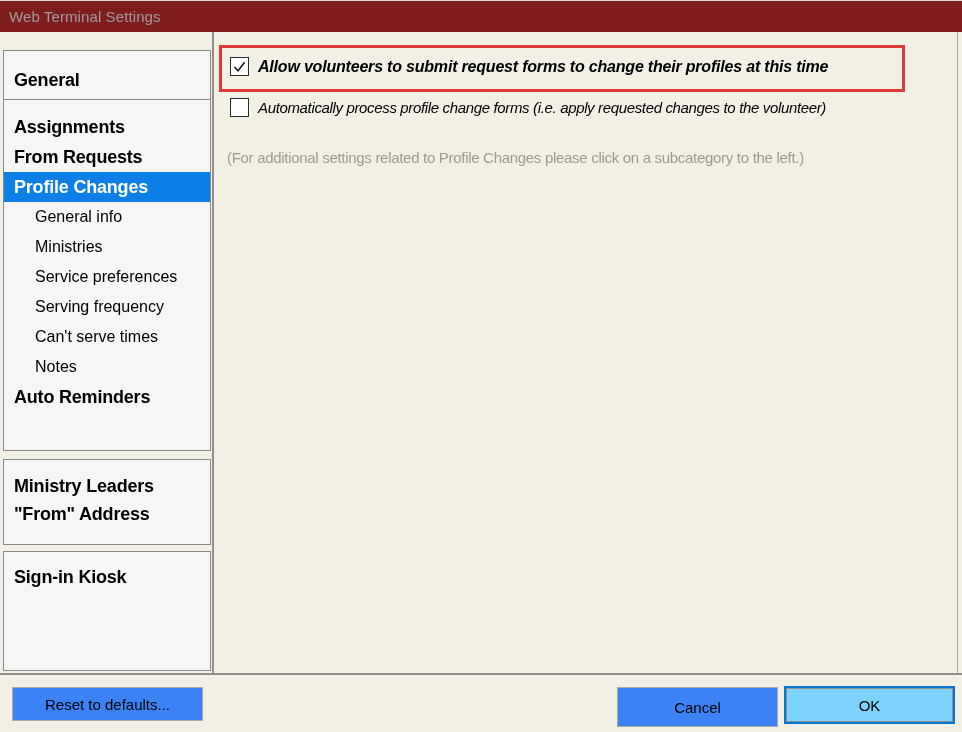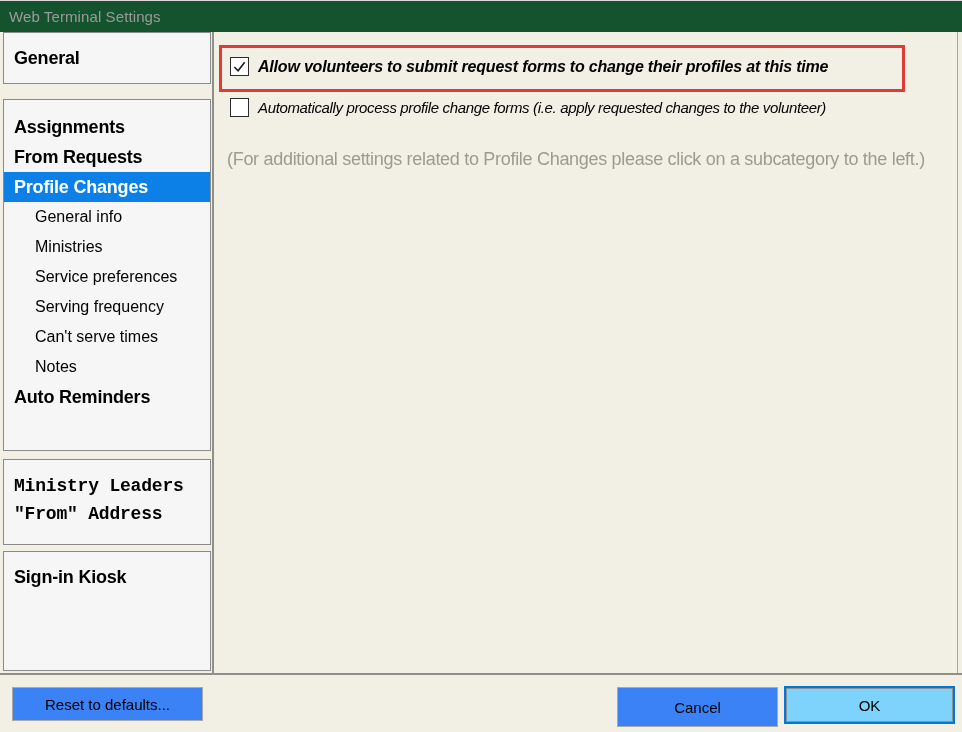--- a/index.html
+++ b/index.html
@@ -7,32 +7,32 @@
     width:962px;height:732px;position:relative;overflow:hidden;
     background:#f2efe4;
     font-family:"Liberation Sans","DejaVu Sans",sans-serif;
     color:#000;
     border-top:1px solid #d9d9d9;
     box-sizing:border-box;
   }
   
   .titlebar{
     position:absolute;left:0;top:0;width:962px;height:31px;
-    background:#14532d;display:flex;align-items:center;
+    background:#7f1d1d;display:flex;align-items:center;
     padding-left:9px;box-sizing:border-box;
   }
   .titlebar .title{font-size:15px;color:#9b9b9b;letter-spacing:0.1px;}
   
   .nav-box{
     position:absolute;left:3px;width:208px;box-sizing:border-box;
     background:#f6f6f6;border:1px solid #8a8a8a;
   }
-  .box-general{top:31px;height:52px;display:flex;align-items:center;}
+  .box-general{top:49px;height:60px;display:flex;align-items:center;}
   .box-main{top:98px;height:352px;padding-top:12px;}
-  .box-leaders{top:458px;height:86px;padding-top:12px;font-family:Liberation Mono, monospace;}
+  .box-leaders{top:458px;height:86px;padding-top:12px;}
   .box-kiosk{top:550px;height:120px;padding-top:11px;}
   .nav-item{
     height:30px;display:flex;align-items:center;
     padding-left:10px;font-size:18px;font-weight:700;
     cursor:default;white-space:nowrap;letter-spacing:-0.2px;
   }
   .box-leaders .nav-item,.box-kiosk .nav-item{height:28px;}
   .nav-item.sub{font-weight:400;font-size:16px;padding-left:31px;letter-spacing:0;}
   .nav-item.selected{background:#0c80e6;color:#ffffff;}
   .box-general .nav-item{height:100%;}
@@ -52,21 +52,21 @@
   .cb-row.row2{top:97px;}
   .checkbox{
     width:19px;height:19px;box-sizing:border-box;flex:0 0 auto;
     background:#ffffff;border:1px solid #2b2b2b;
     display:flex;align-items:center;justify-content:center;
   }
   .cb-label{font-size:15px;letter-spacing:-0.35px;white-space:nowrap;}
   .cb-label.strong{font-size:16px;font-weight:700;letter-spacing:-0.2px;}
   .note{
     position:absolute;left:227px;top:148px;margin:0;
-    font-size:18px;color:#9e9a90;letter-spacing:-0.3px;white-space:nowrap;
+    font-size:15px;color:#9e9a90;letter-spacing:-0.3px;white-space:nowrap;
   }
   
   .btn{
     position:absolute;box-sizing:border-box;
     background:#3b82f6;border:1px solid #a9a9a9;
     font-family:"Liberation Sans","DejaVu Sans",sans-serif;
     font-size:15px;color:#000;display:flex;align-items:center;justify-content:center;
     cursor:default;
   }
   .btn-reset{left:12px;top:686px;width:191px;height:34px;}

